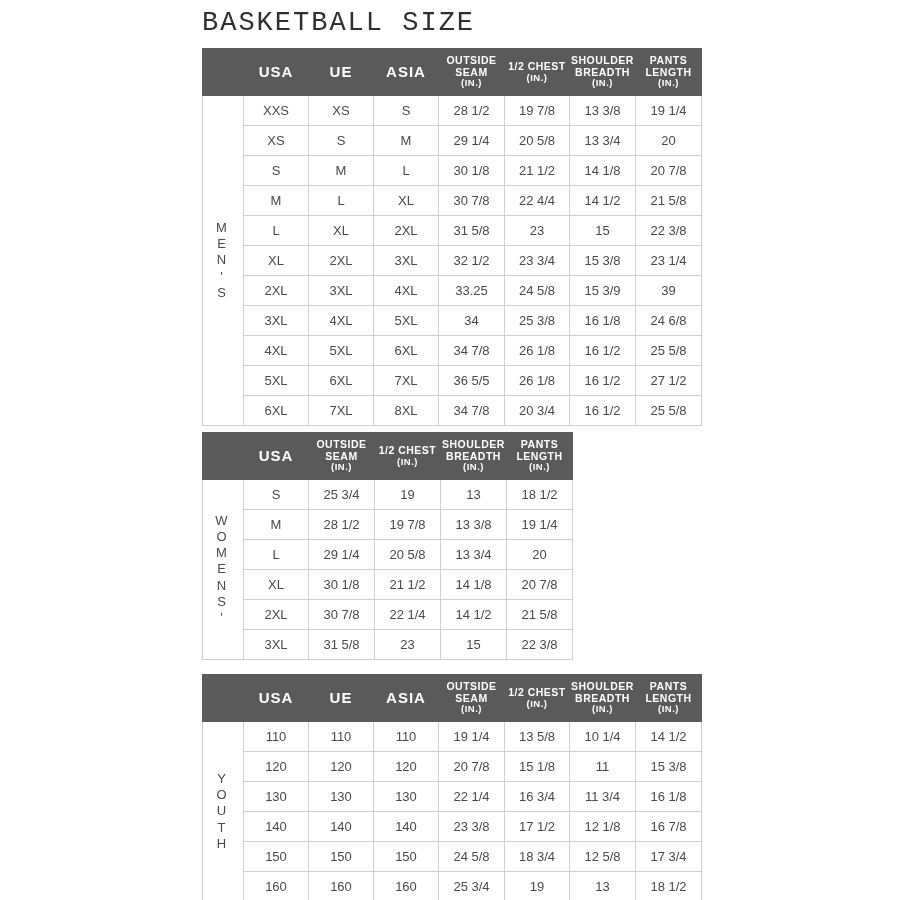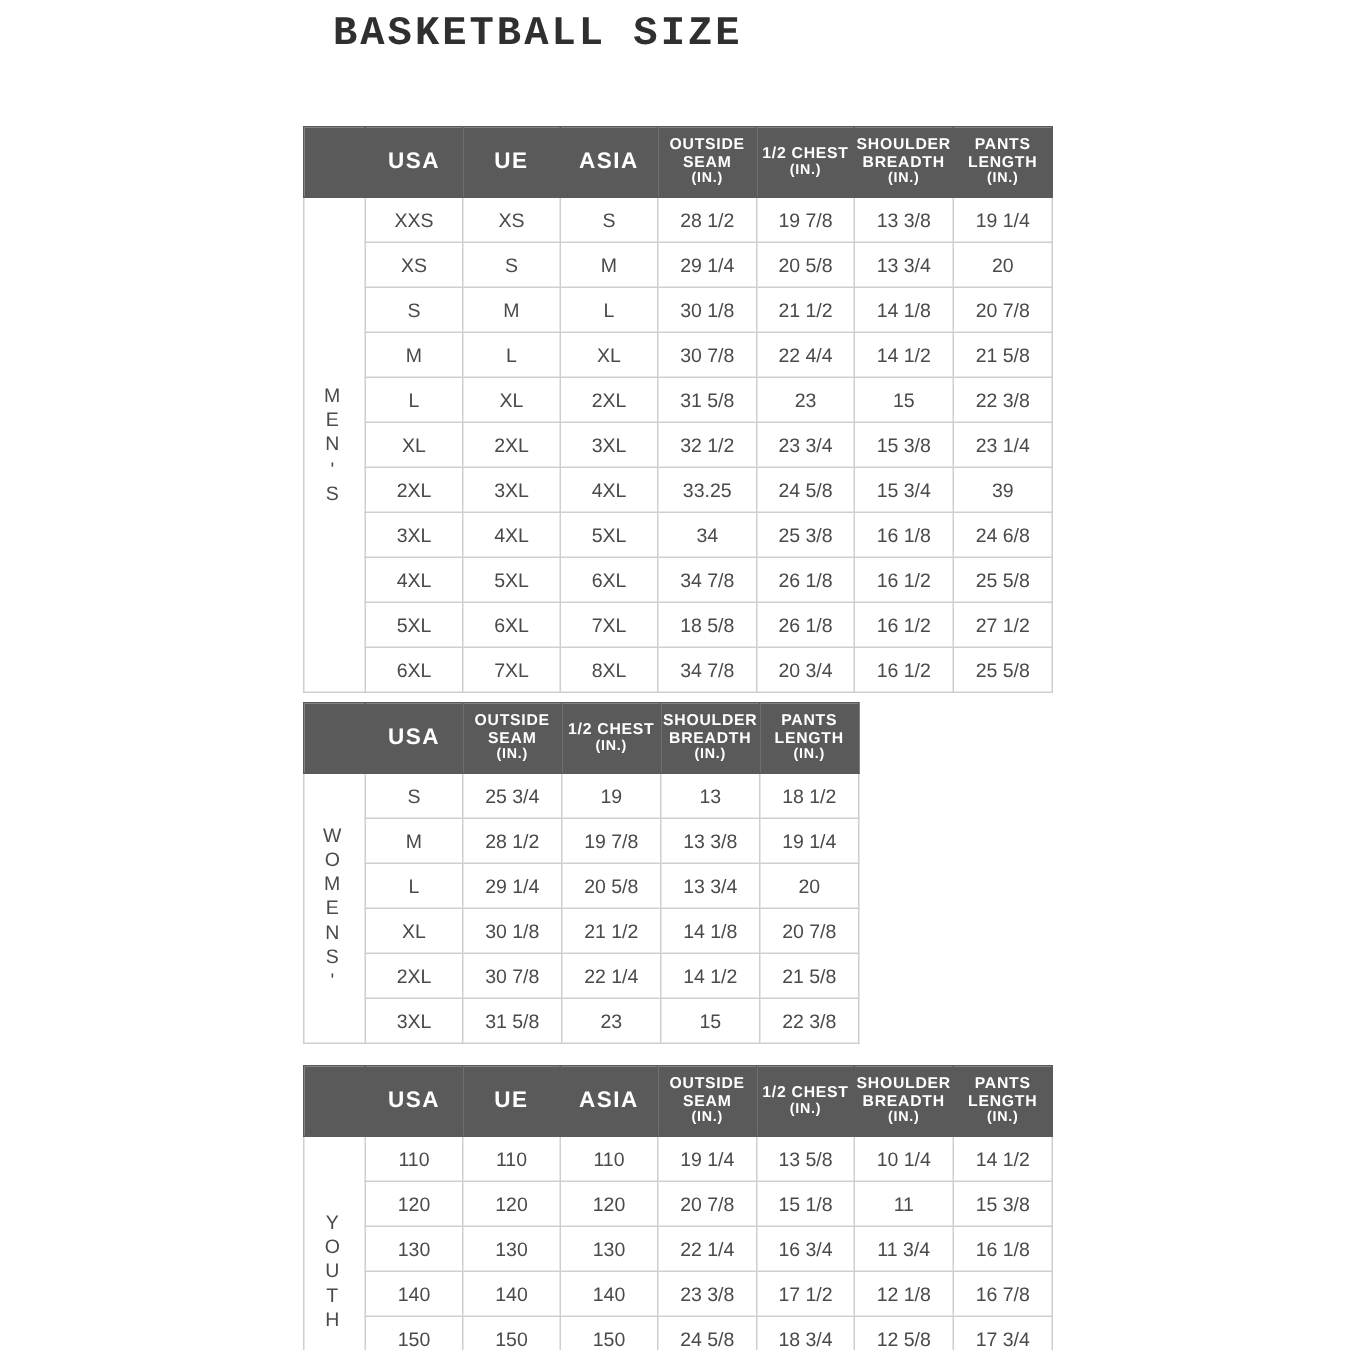--- a/index.html
+++ b/index.html
@@ -19,33 +19,31 @@
     position: relative;
     width: 900px;
     height: 900px;
   }
   .title {
     position: absolute;
     left: 202px;
     top: 8px;
     font-family: "Liberation Mono", monospace;
     font-size: 27px;
-    font-weight: bold;
+    font-weight: normal;
     letter-spacing: 2px;
     color: #2f2f2f;
-    margin-left: 20px;
   }
   .table-block {
     position: absolute;
     border-collapse: collapse;
   }
   table.sizes {
     border-collapse: collapse;
     table-layout: fixed;
-    margin-top: 36px;
   }
   table.sizes td, table.sizes th {
     border: 1px solid #cfcfcf;
     text-align: center;
     vertical-align: middle;
     font-size: 13px;
     color: #4a4a4a;
     padding: 0;
     background: #ffffff;
   }
@@ -185,21 +183,21 @@
           <td>23 3/4</td>
           <td>15 3/8</td>
           <td>23 1/4</td>
         </tr>
         <tr>
           <td>2XL</td>
           <td>3XL</td>
           <td>4XL</td>
           <td>33.25</td>
           <td>24 5/8</td>
-          <td>15 3/4</td>
+          <td>15 3/9</td>
           <td>39</td>
         </tr>
         <tr>
           <td>3XL</td>
           <td>4XL</td>
           <td>5XL</td>
           <td>34</td>
           <td>25 3/8</td>
           <td>16 1/8</td>
           <td>24 6/8</td>
@@ -210,21 +208,21 @@
           <td>6XL</td>
           <td>34 7/8</td>
           <td>26 1/8</td>
           <td>16 1/2</td>
           <td>25 5/8</td>
         </tr>
         <tr>
           <td>5XL</td>
           <td>6XL</td>
           <td>7XL</td>
-          <td>18 5/8</td>
+          <td>36 5/5</td>
           <td>26 1/8</td>
           <td>16 1/2</td>
           <td>27 1/2</td>
         </tr>
         <tr>
           <td>6XL</td>
           <td>7XL</td>
           <td>8XL</td>
           <td>34 7/8</td>
           <td>20 3/4</td>

